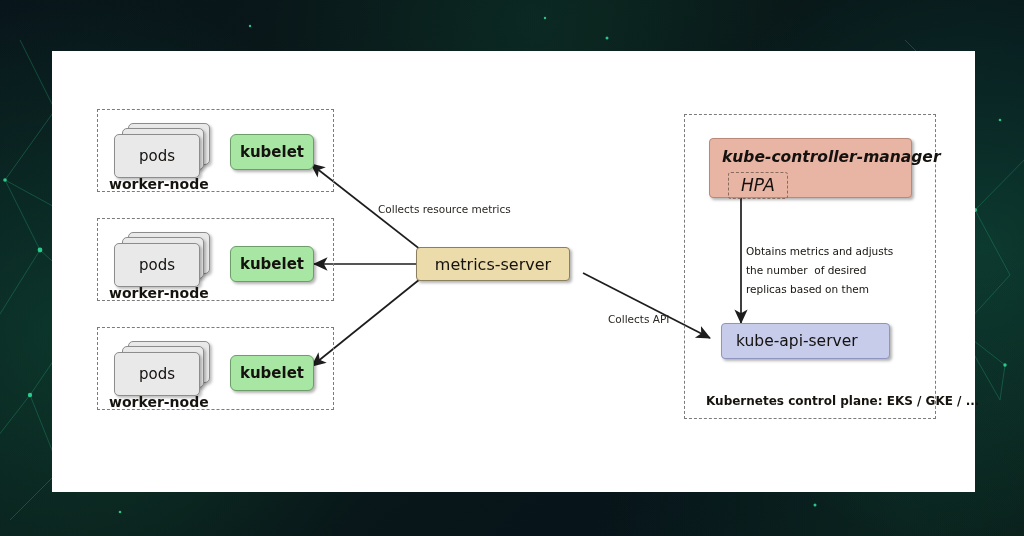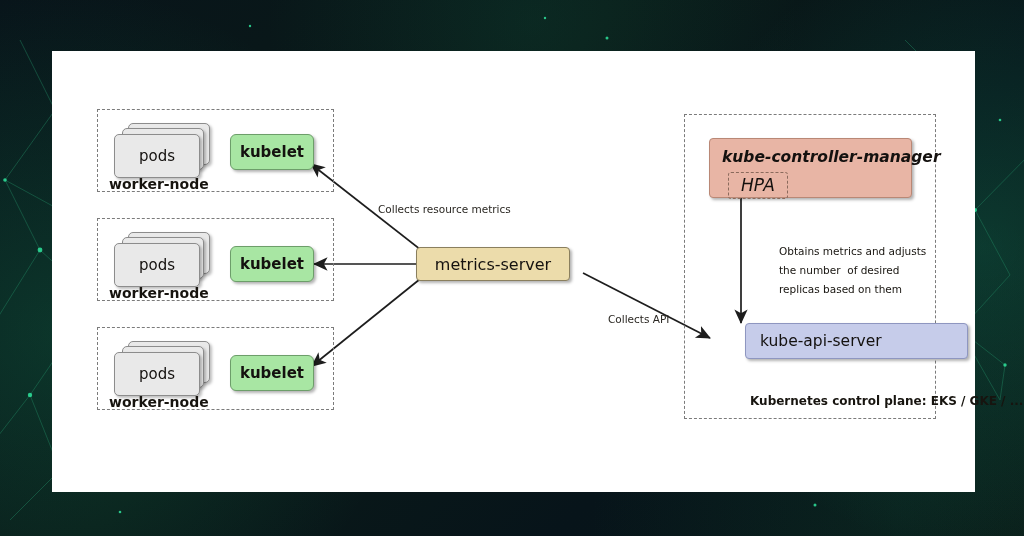--- a/index.html
+++ b/index.html
@@ -251,22 +251,22 @@
 
     <div class="edge-label" style="left:556px; top:262px;">Collects API</div>
 
     <div class="group-box" style="left:632px; top:63px; width:252px; height:305px;"></div>
 
     <div class="nodebox kcm" style="left:657px; top:87px; width:203px; height:60px;">
       <span>kube-controller-manager</span>
       <span class="hpa-chip">HPA</span>
     </div>
 
-    <div class="note" style="left:727px; top:191px;">Obtains metrics and adjusts
+    <div class="note" style="left:694px; top:191px;">Obtains metrics and adjusts
 the number  of desired
 replicas based on them</div>
 
-    <div class="nodebox kapi" style="left:693px; top:272px; width:223px; height:36px;">kube-api-server</div>
-
-    <div class="label-bold" style="left:654px; top:343px; font-size:12px;margin-left:44px;">Kubernetes control plane: EKS / GKE / ...</div>
+    <div class="nodebox kapi" style="left:669px; top:272px; width:169px; height:36px;">kube-api-server</div>
+
+    <div class="label-bold" style="left:654px; top:343px; font-size:12px;">Kubernetes control plane: EKS / GKE / ...</div>
 
   </div>
 </div>
 
 </body></html>

